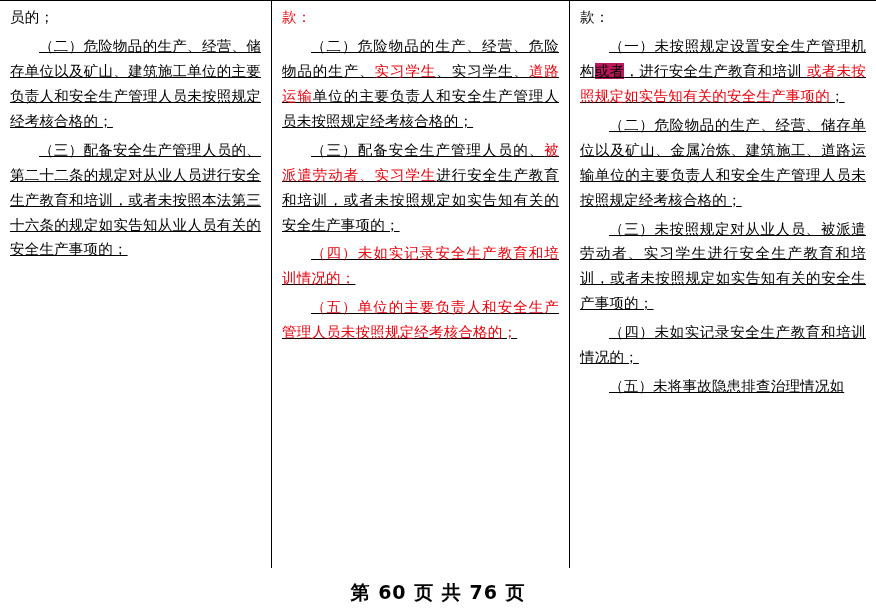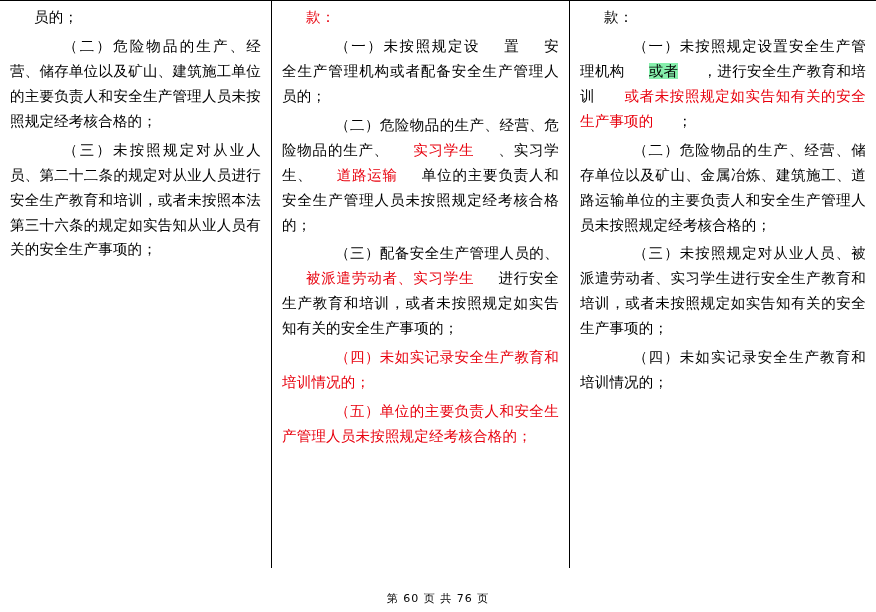--- a/index.html
+++ b/index.html
@@ -46,62 +46,63 @@
   p {
     margin: 0 0 4px 0;
     font-size: 14.5px;
     line-height: 1.72;
     text-align: justify;
     text-justify: inter-ideograph;
     letter-spacing: 0.2px;
   }
   p.indent {
     text-indent: 2em;
+    text-decoration: underline;
   }
   .red {
     color: #e8000d;
   }
   .hl {
-    background: #86efac;
+    background: #be185d;
   }
   .footer {
     position: absolute;
     left: 0;
     right: 0;
     bottom: 6px;
     text-align: center;
-    font-size: 11px;
-    font-weight: normal;
+    font-size: 19px;
+    font-weight: bold;
     letter-spacing: 1px;
   }
-  .seg { white-space: pre-wrap; margin-left: 24px; }
+  .seg { white-space: pre-wrap; }
 </style>
 </head>
 <body>
 
 <div class="page">
 
   <div class="table">
     <div class="col col-1">
         <p><span class="seg">员的；</span></p>
         <p class="indent"><span class="seg">（二）危险物品的生产、经营、储存单位以及矿山、建筑施工单位的主要负责人和安全生产管理人员未按照规定经考核合格的；</span></p>
-        <p class="indent"><span class="seg">（三）未按照规定对从业人员、第二十二条的规定对从业人员进行安全生产教育和培训，或者未按照本法第三十六条的规定如实告知从业人员有关的安全生产事项的；</span></p>
+        <p class="indent"><span class="seg">（三）配备安全生产管理人员的、第二十二条的规定对从业人员进行安全生产教育和培训，或者未按照本法第三十六条的规定如实告知从业人员有关的安全生产事项的；</span></p>
       </div>
     <div class="col col-2">
         <p><span class="seg red">款：</span></p>
-        <p class="indent"><span class="seg">（一）未按照规定设</span><span class="seg">置</span><span class="seg">安全生产管理机构或者配备安全生产管理人员的；</span></p>
         <p class="indent"><span class="seg">（二）危险物品的生产、经营、危险物品的生产、</span><span class="seg red">实习学生</span><span class="seg">、实习学生、</span><span class="seg red">道路运输</span><span class="seg">单位的主要负责人和安全生产管理人员未按照规定经考核合格的；</span></p>
         <p class="indent"><span class="seg">（三）配备安全生产管理人员的、</span><span class="seg red">被派遣劳动者、实习学生</span><span class="seg">进行安全生产教育和培训，或者未按照规定如实告知有关的安全生产事项的；</span></p>
         <p class="indent"><span class="seg red">（四）未如实记录安全生产教育和培训情况的；</span></p>
         <p class="indent"><span class="seg red">（五）单位的主要负责人和安全生产管理人员未按照规定经考核合格的；</span></p>
       </div>
     <div class="col col-3">
         <p><span class="seg">款：</span></p>
         <p class="indent"><span class="seg">（一）未按照规定设置安全生产管理机构</span><span class="seg hl">或者</span><span class="seg">，进行安全生产教育和培训 </span><span class="seg red">或者未按照规定如实告知有关的安全生产事项的</span><span class="seg">；</span></p>
         <p class="indent"><span class="seg">（二）危险物品的生产、经营、储存单位以及矿山、金属冶炼、建筑施工、道路运输单位的主要负责人和安全生产管理人员未按照规定经考核合格的；</span></p>
         <p class="indent"><span class="seg">（三）未按照规定对从业人员、被派遣劳动者、实习学生进行安全生产教育和培训，或者未按照规定如实告知有关的安全生产事项的；</span></p>
         <p class="indent"><span class="seg">（四）未如实记录安全生产教育和培训情况的；</span></p>
+        <p class="indent"><span class="seg">（五）未将事故隐患排查治理情况如</span></p>
       </div>
   </div>
 
   <div class="footer">第 60 页 共 76 页</div>
 
 </div>
 
 </body></html>

